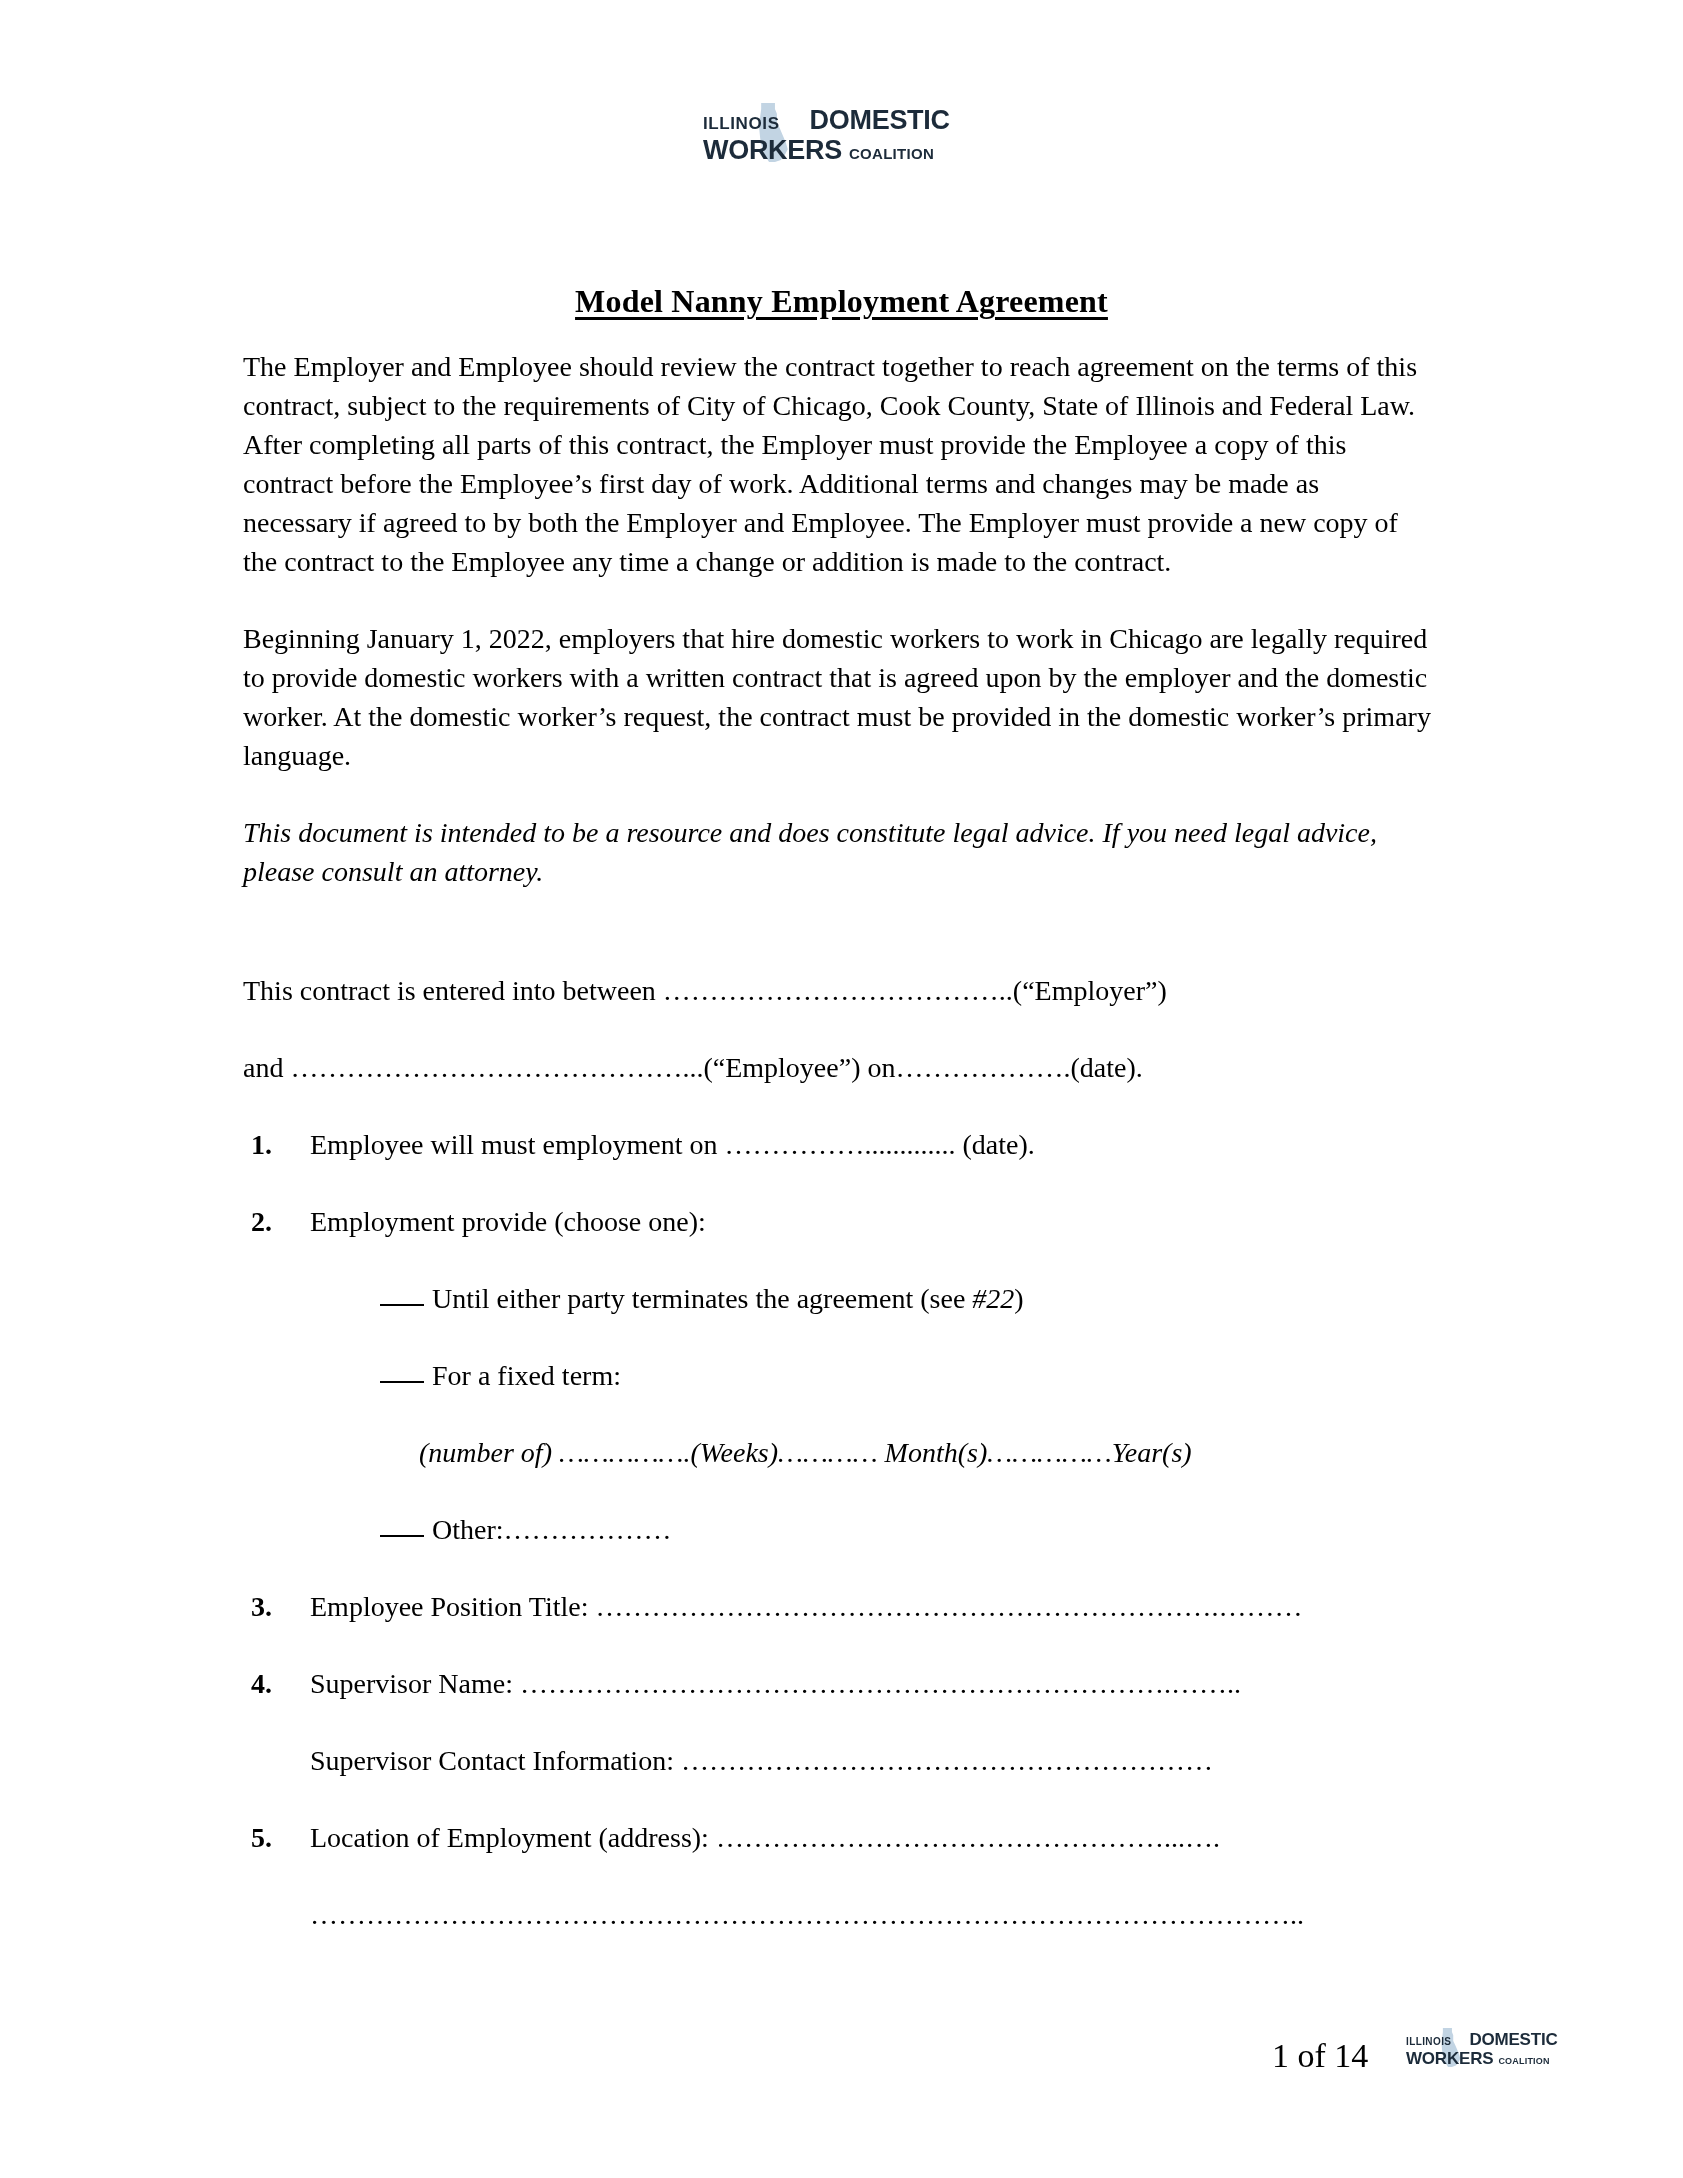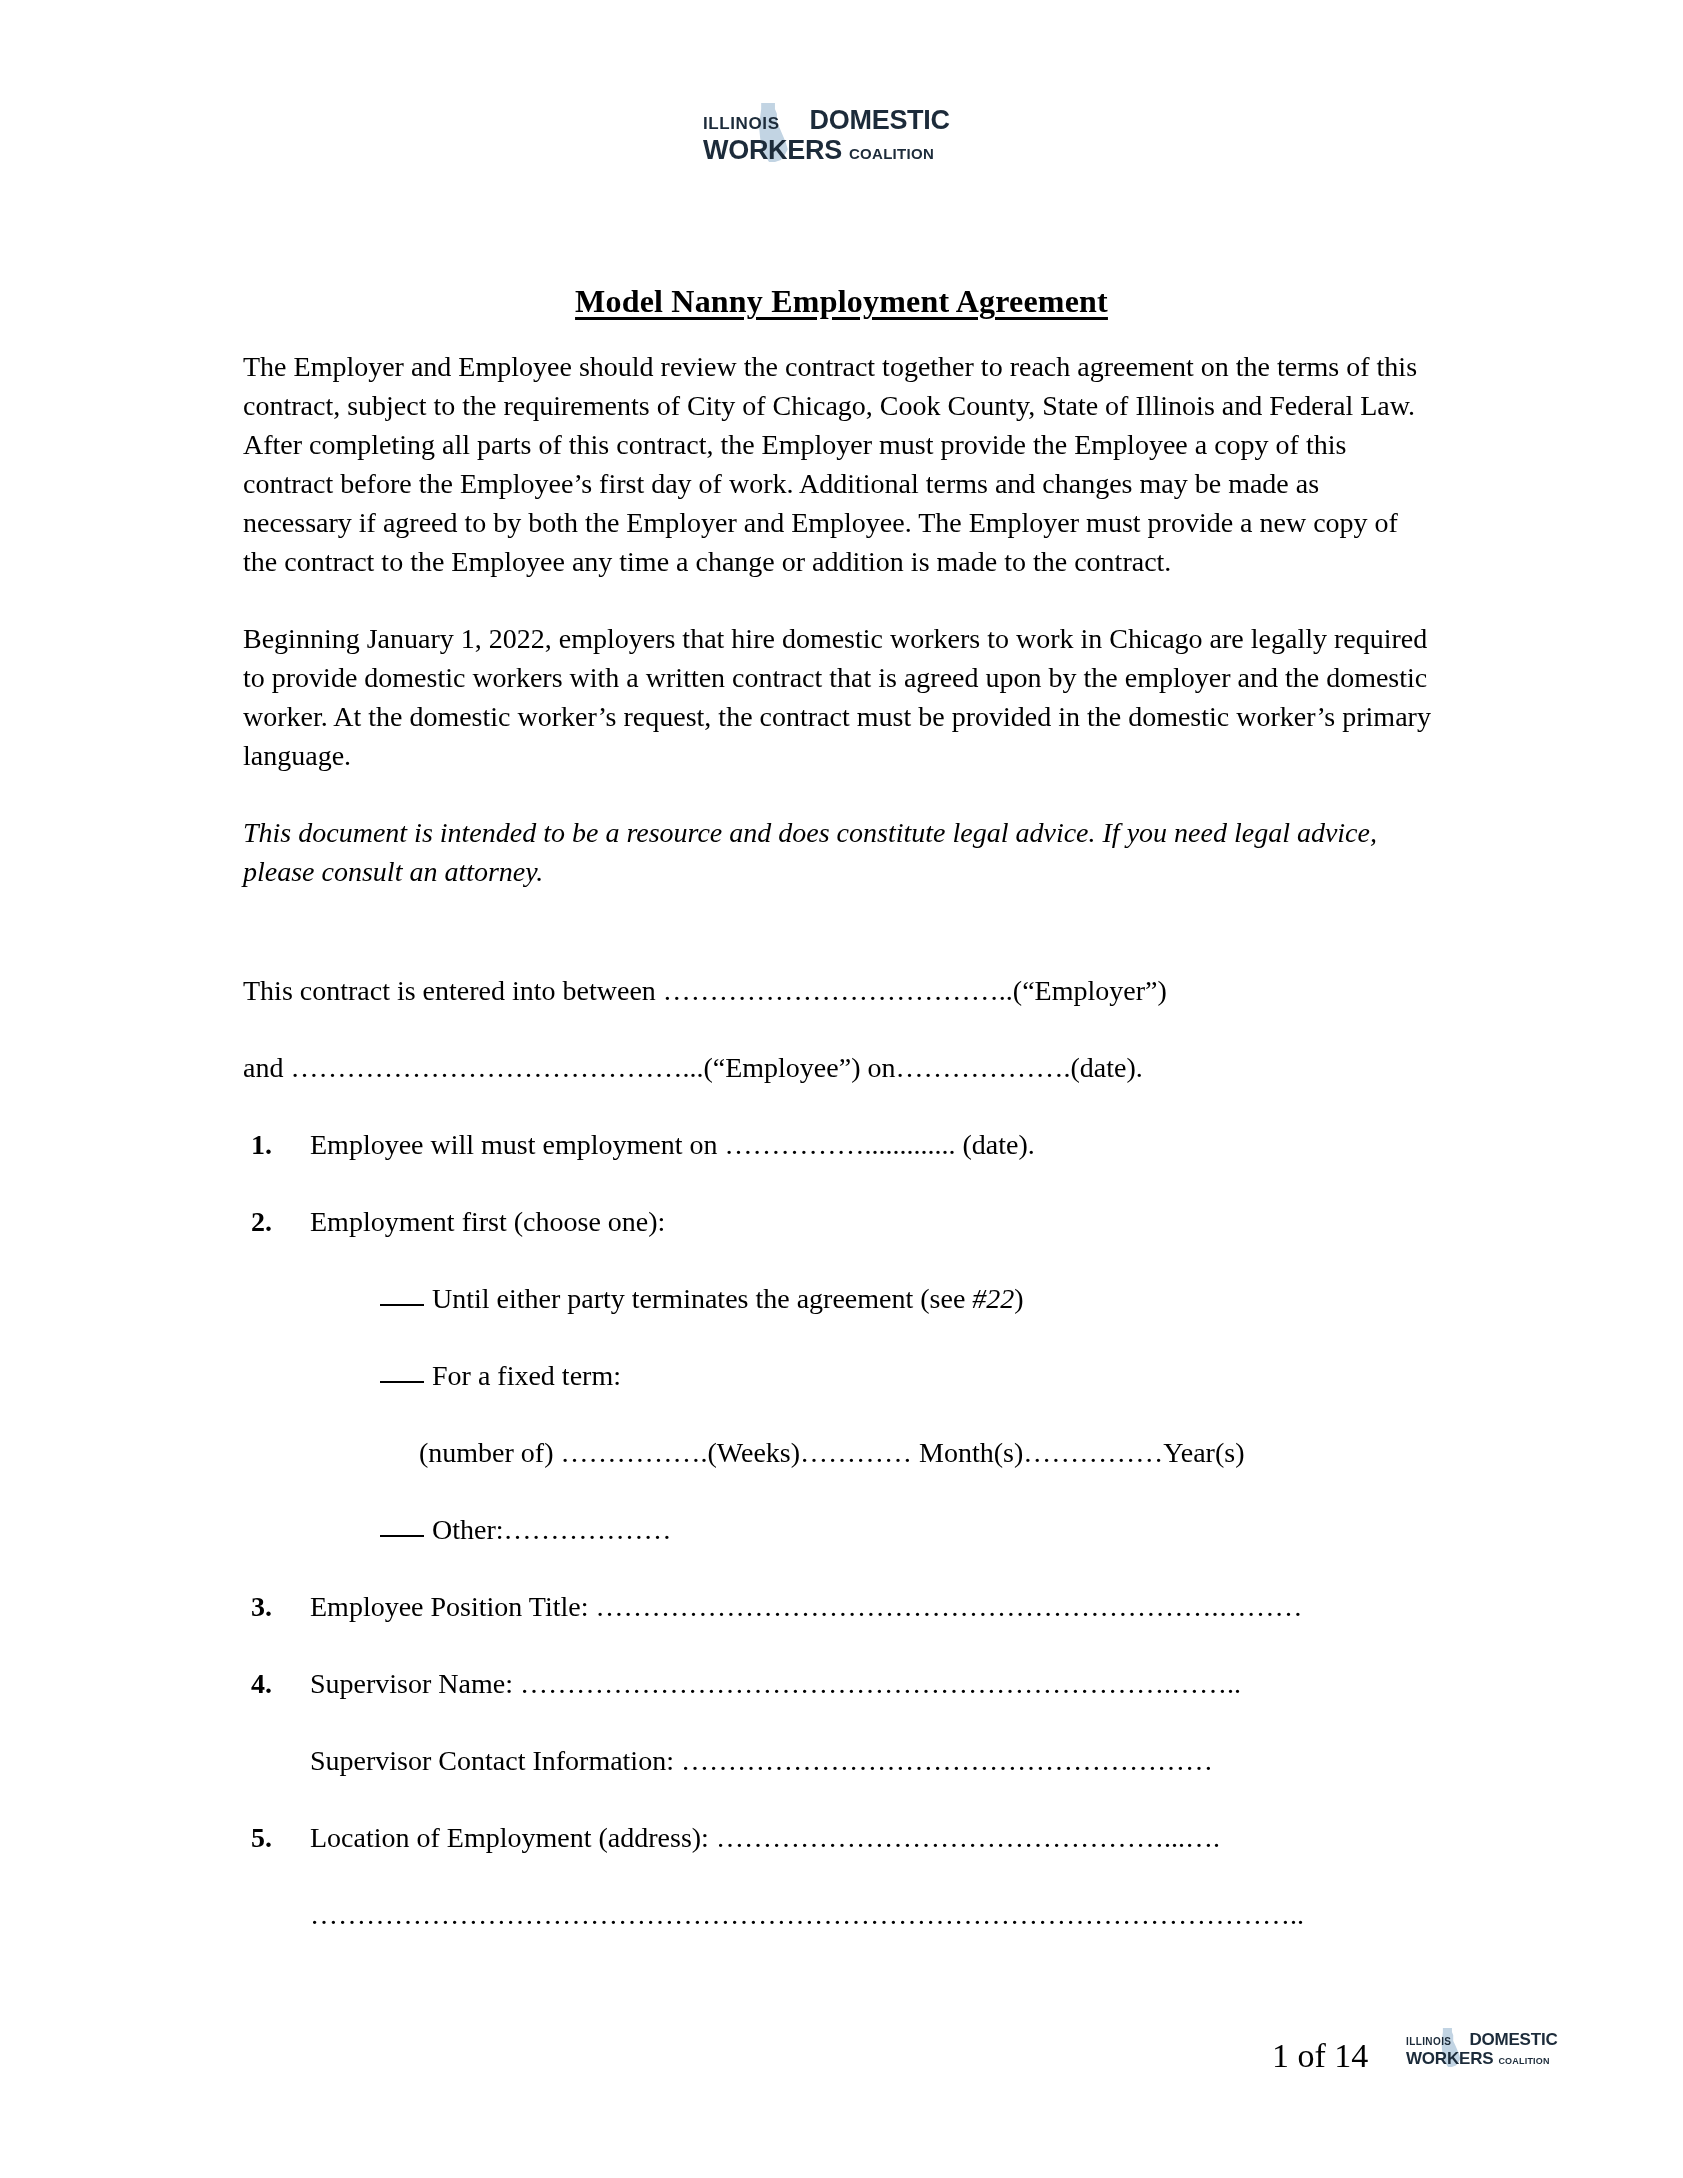--- a/index.html
+++ b/index.html
@@ -138,20 +138,21 @@
     width: 40px;
   }
   .num-item .num-body { display: block; }
 
   .sub-line {
     padding-left: 137px;
     margin-bottom: 38px;
   }
   .sub-line.deeper {
     padding-left: 176px;
+    font-style: italic;
   }
   .cont-line {
     padding-left: 67px;
     margin-bottom: 38px;
   }
   .blank-cont {
     padding-left: 67px;
     margin-bottom: 0;
   }
 
@@ -222,21 +223,21 @@
 
     <div class="entry-line">and ……………………………………...(“Employee”) on……………….(date).</div>
 
     <div class="num-item">
       <span class="num">1.</span>
       <span class="num-body">Employee will must employment on  ……………............. (date).</span>
     </div>
 
     <div class="num-item">
       <span class="num">2.</span>
-      <span class="num-body">Employment first (choose one):</span>
+      <span class="num-body">Employment provide (choose one):</span>
     </div>
 
     <div class="sub-line">
       <span class="blank"></span><span>Until either party terminates the agreement (see </span><em class="ital">#22</em><span>)</span>
     </div>
 
     <div class="sub-line">
       <span class="blank"></span><span>For a fixed term:</span>
     </div>
 

